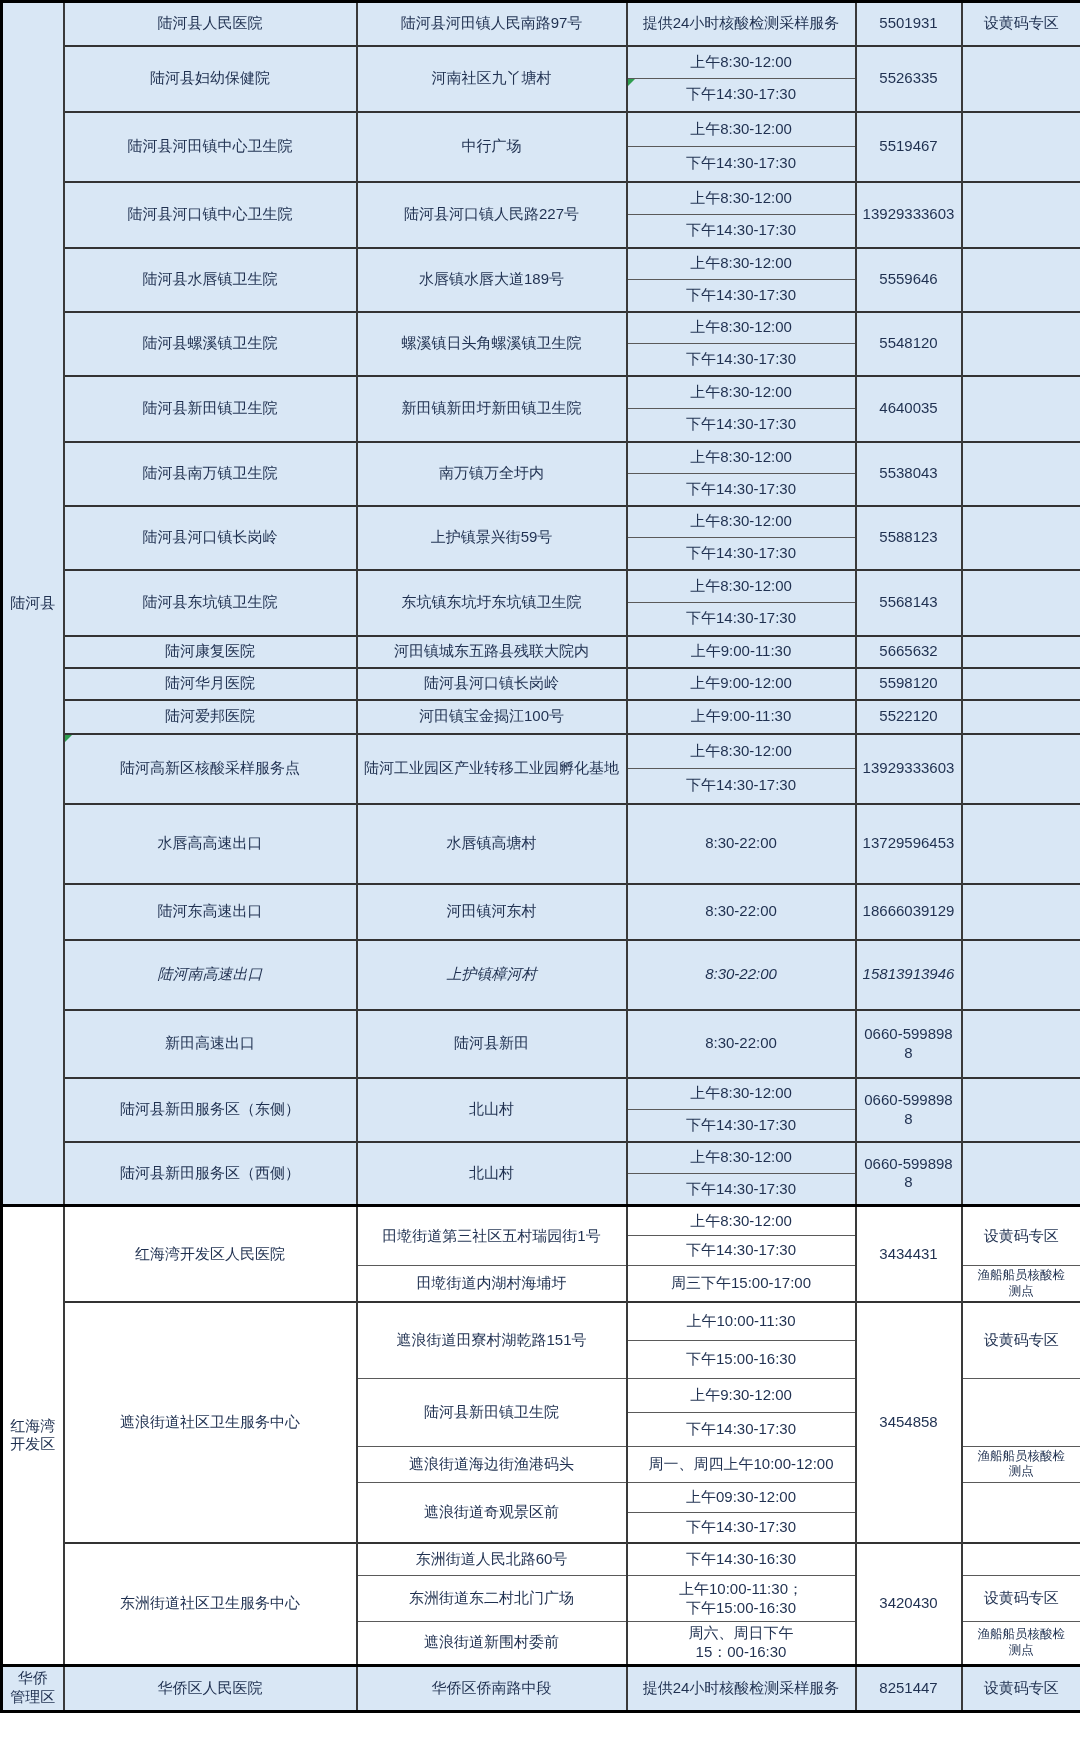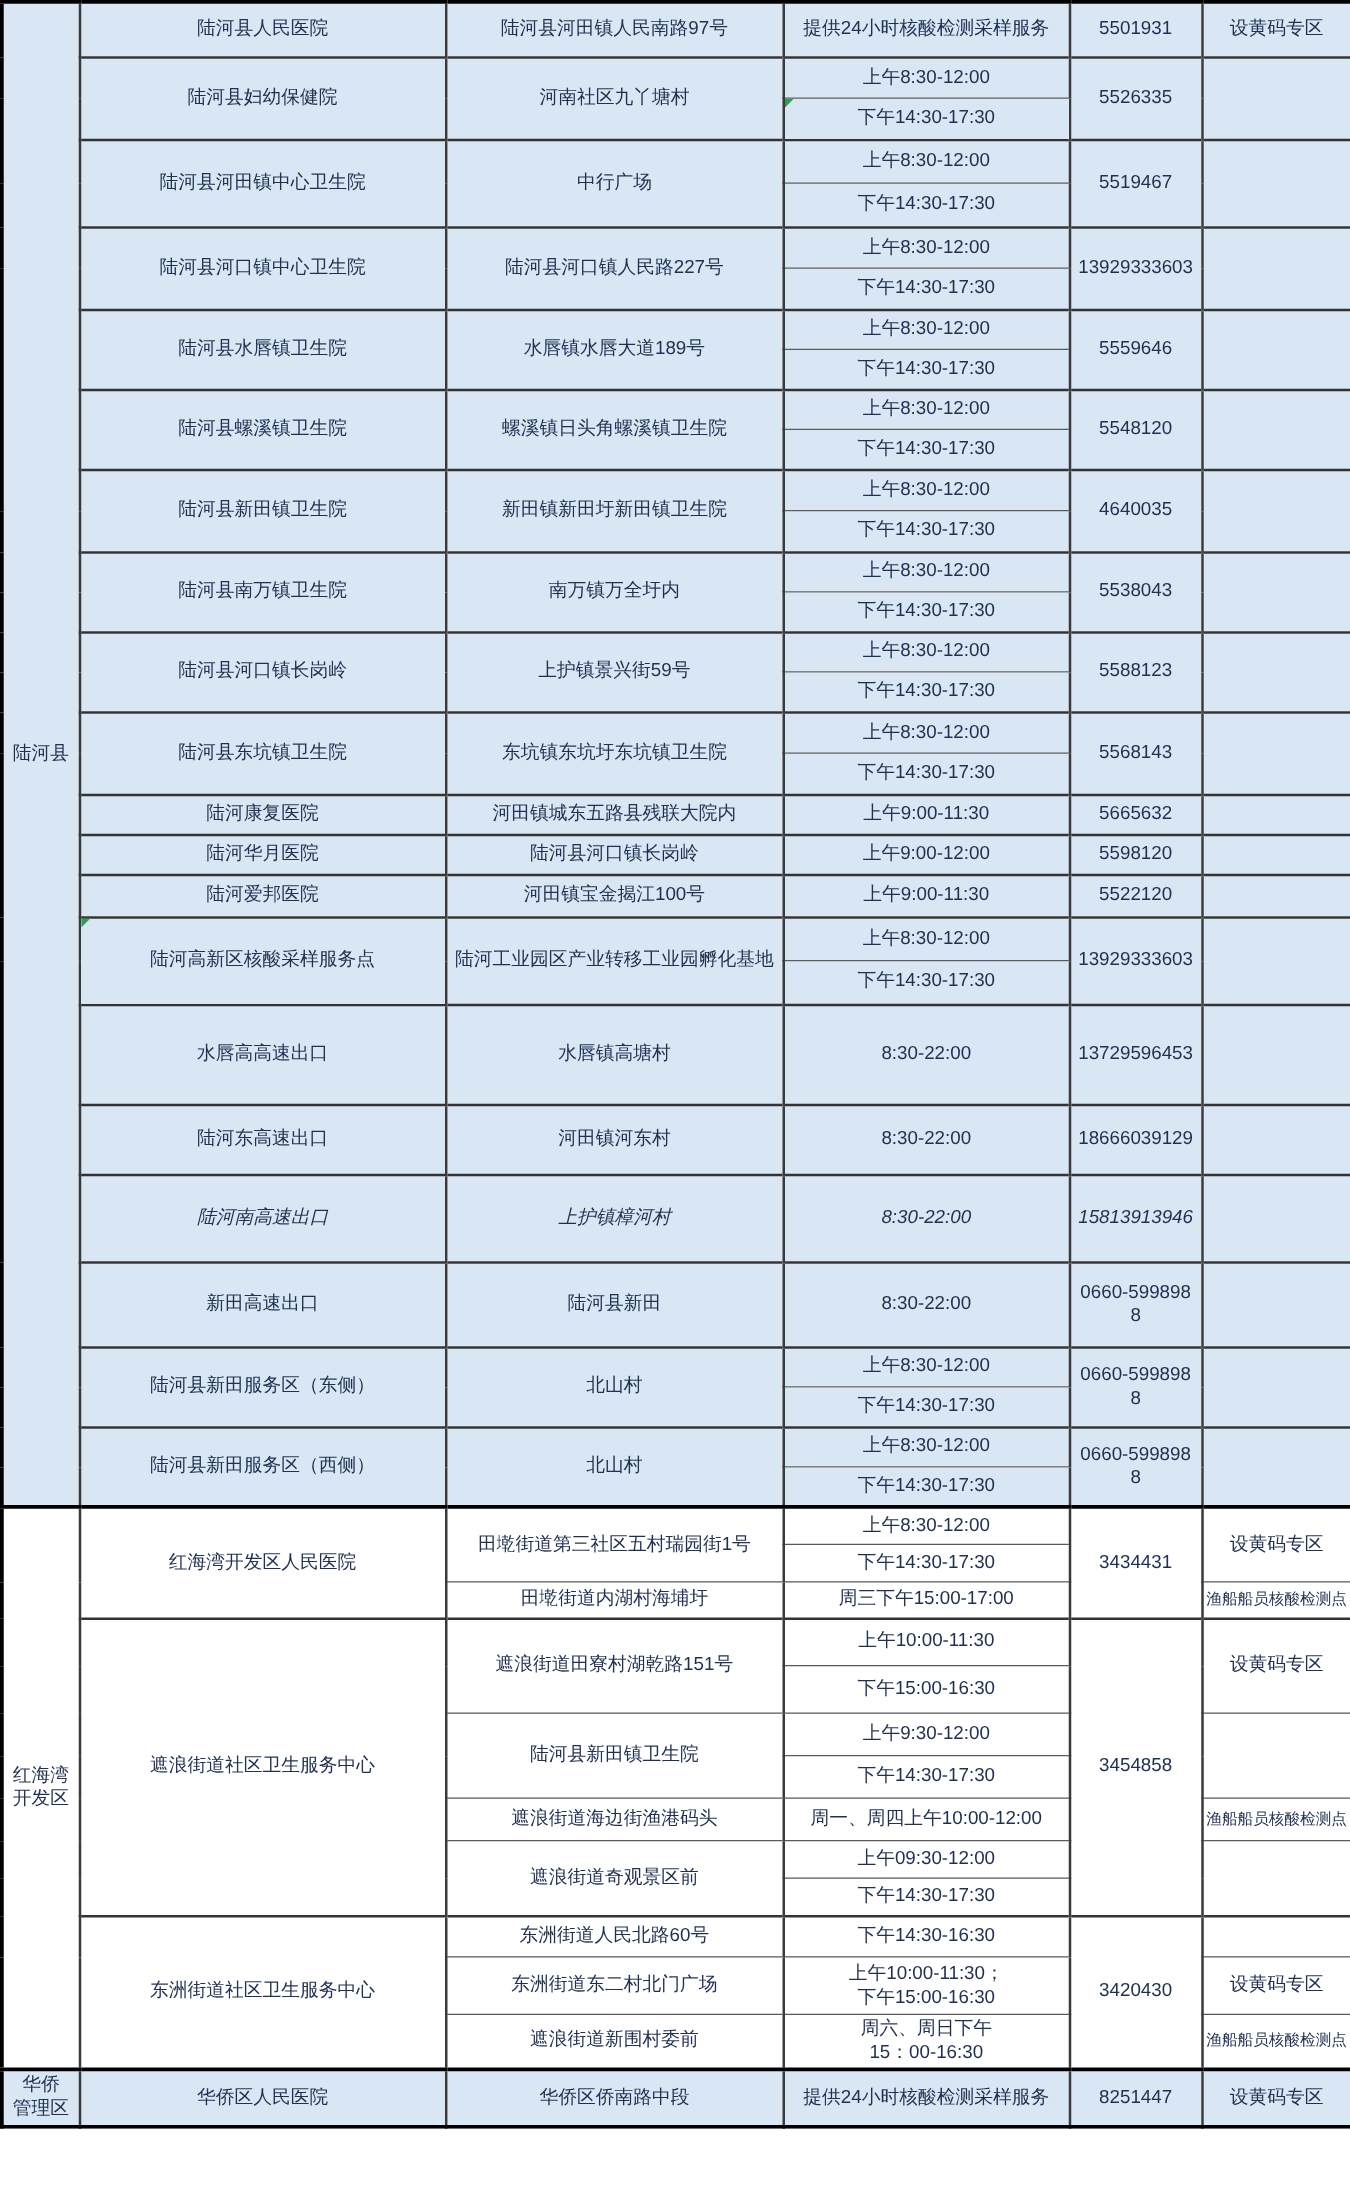--- a/index.html
+++ b/index.html
@@ -27,21 +27,21 @@
     overflow:hidden;
     white-space:pre-line;
     word-break:break-all;
   }
   tr.group-start td{border-top:2px solid #333333;}
   tr.sec-start td{border-top:3px solid #000000;}
   
   td.bg-blue{background:#d9e7f5;}
   td.bg-white{background:#ffffff;}
   td.cell-district{font-size:15px;}
-  td.cell-note.small-note{font-size:12.5px;padding:2px 1px;}
+  td.cell-note.small-note{font-size:12.5px;padding:2px 11px;}
   td.cell-phone{font-size:15px;letter-spacing:0;}
   
   td.flagged{position:relative;}
   .flag-tri{
     position:absolute;top:0;left:0;width:0;height:0;
     border-top:7px solid #2e9e4f;
     border-right:7px solid transparent;
   }
 </style>
 </head>

